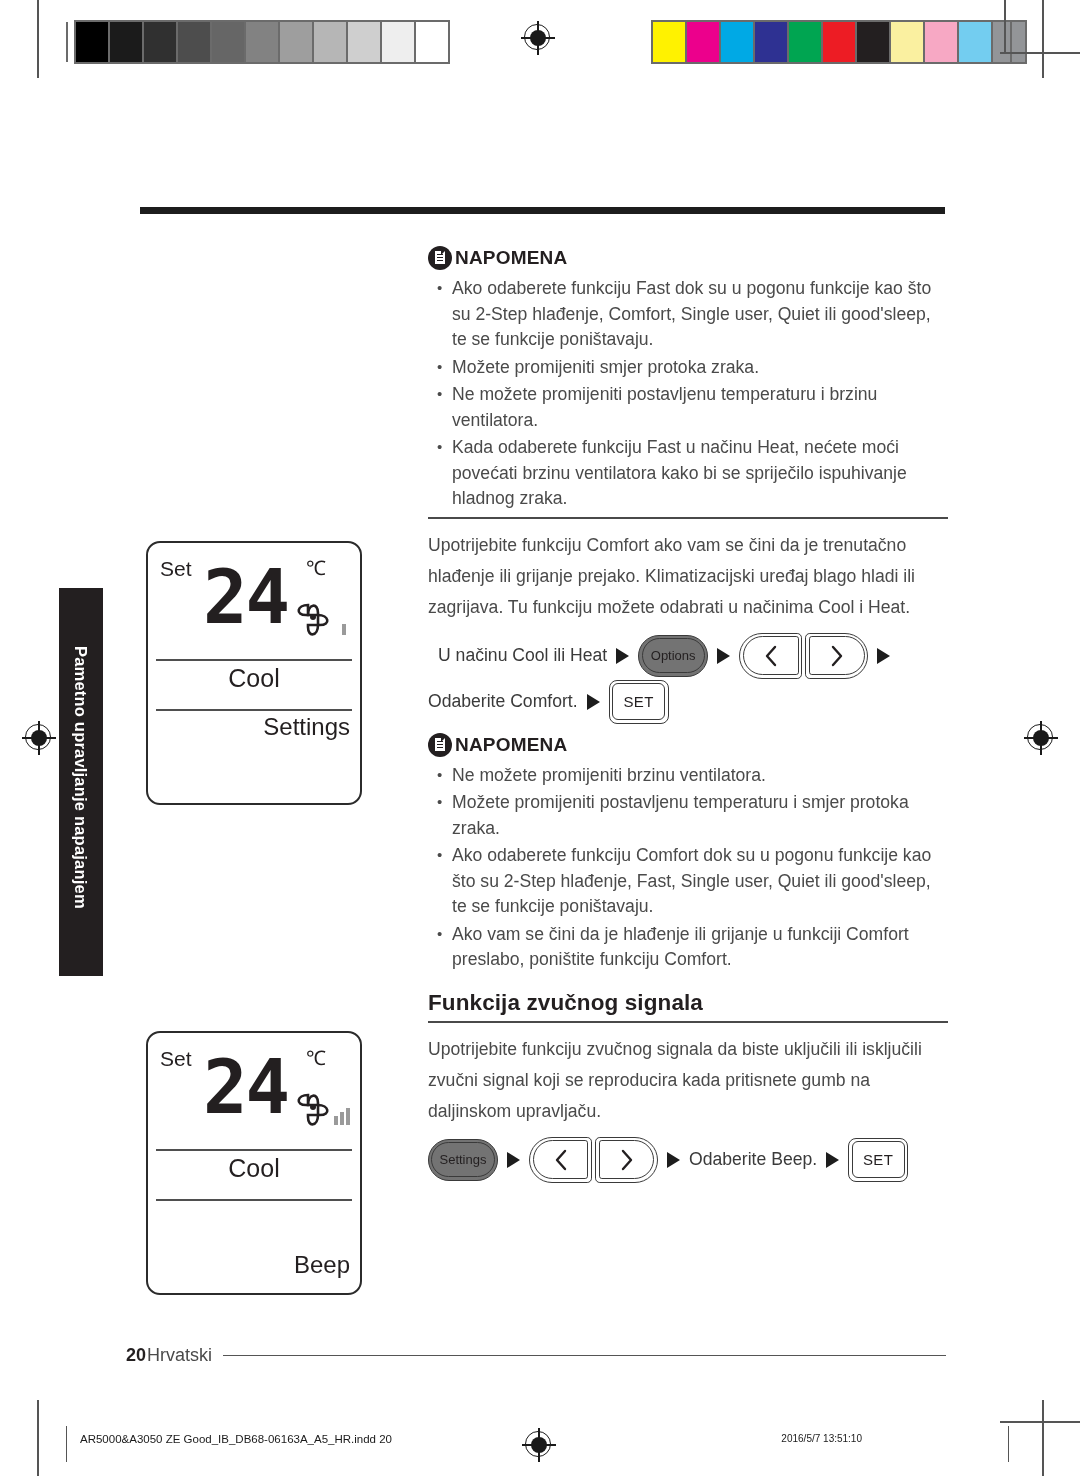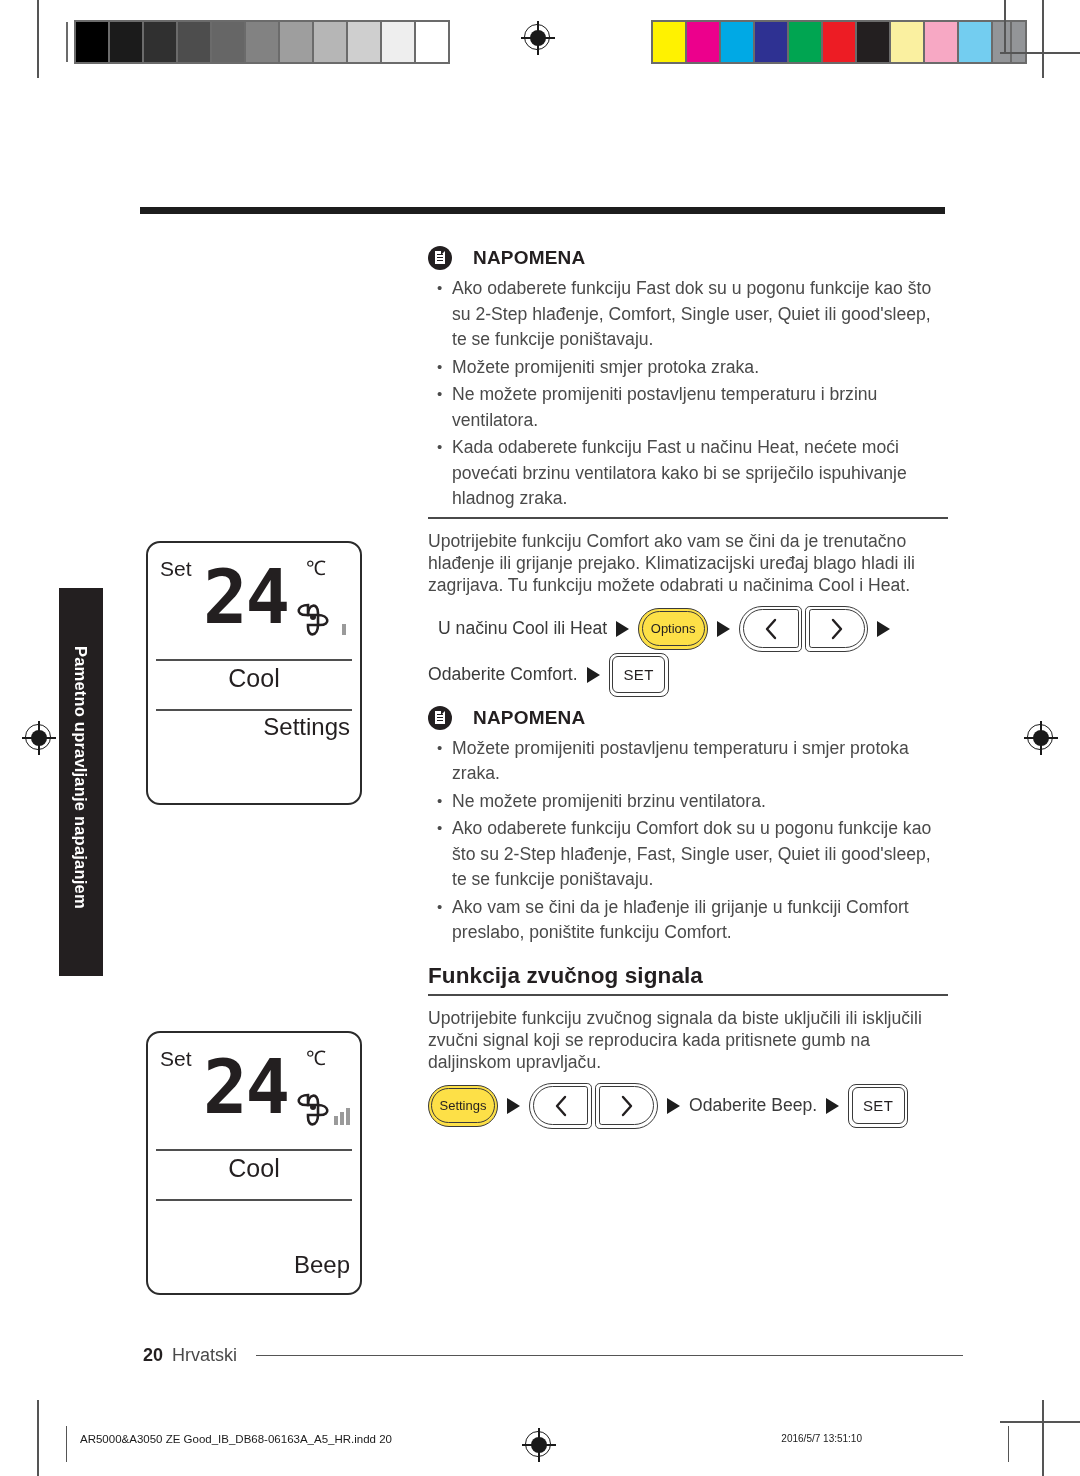--- a/index.html
+++ b/index.html
@@ -47,21 +47,21 @@
     font-weight:bold;
     letter-spacing:.2px;
     transform-origin:0 0;
     transform:rotate(90deg);
     left:31px;top:58px;
   }
 
   
   .content{position:absolute;left:428px;top:246px;width:520px;}
 
-  .note-head{display:flex;align-items:center;gap:21px;margin:0 0 6px 0;}
+  .note-head{display:flex;align-items:center;gap:3px;margin:0 0 6px 0;}
   .note-icon{
     width:24px;height:24px;border-radius:50%;background:#231f20;
     position:relative;flex:0 0 auto;
   }
   .note-icon .doc{
     position:absolute;left:7px;top:5px;width:10px;height:13px;background:#fff;
   }
   .note-icon .doc:after{
     content:"";position:absolute;right:-0px;top:0;width:0;height:0;
     border-left:4px solid #231f20;border-bottom:4px solid transparent;
@@ -77,37 +77,37 @@
   ul.notes li:before{
     content:"•";position:absolute;left:9px;top:-1px;color:#4a4a4a;font-size:15px;
   }
 
   h2.sec{
     font-size:22.5px;font-weight:bold;color:#231f20;margin:18px 0 0 0;
     letter-spacing:.1px;
   }
   .sec-rule{height:2px;background:#4a4a4a;margin:5px 0 11px 0;}
 
-  p.body{font-size:17.6px;line-height:22px;margin:0;color:#4a4a4a;}
+  p.body{font-size:17.6px;line-height:31px;margin:0;color:#4a4a4a;}
 
   
   .steps{margin-top:10px;}
   .step-row{display:flex;align-items:center;gap:9px;min-height:46px;}
   .step-row.indent{padding-left:10px;}
   .step-txt{font-size:17.6px;color:#3a3a3a;white-space:nowrap;}
   .tri{
     width:0;height:0;border-left:13px solid #1d1d1d;
     border-top:8.5px solid transparent;border-bottom:8.5px solid transparent;
     flex:0 0 auto;
   }
 
   .btn-oval{
     position:relative;width:68px;height:40px;border-radius:22px;
     border:1.7px solid #3a3a3a;display:flex;align-items:center;justify-content:center;
-    flex:0 0 auto;background:#fde047;
+    flex:0 0 auto;background:#737373;
   }
   .btn-oval:before{
     content:"";position:absolute;left:2.4px;top:2.4px;right:2.4px;bottom:2.4px;
     border:1.3px solid #3a3a3a;border-radius:19px;
   }
   .btn-oval span{font-size:13px;color:#231f20;position:relative;z-index:2;font-weight:normal;}
 
   .arrow-pair{display:flex;flex:0 0 auto;}
   .arrow-btn{
     position:relative;width:63px;height:46px;border:1.8px solid #3a3a3a;background:#fff;
@@ -154,21 +154,21 @@
   .lcd .mode{position:absolute;left:0;right:0;top:121px;text-align:center;font-size:25px;color:#231f20;}
   .lcd .hr2{position:absolute;left:8px;right:8px;top:166px;height:1.6px;background:#4f4f4f;}
   .lcd .tag-right{position:absolute;right:10px;font-size:24px;color:#231f20;}
   #lcd-comfort .tag-right{top:170px;}
   #lcd-beep .tag-right{bottom:14px;}
 
   .bars{position:absolute;display:flex;align-items:flex-end;gap:2.5px;}
   .bars i{display:block;width:3.6px;background:#9a9a9a;}
 
   
-  .pg-footer{position:absolute;left:143px;top:1345px;display:flex;align-items:center;gap:9px;width:820px;}
+  .pg-footer{position:absolute;left:126px;top:1345px;display:flex;align-items:center;gap:1px;width:820px;}
   .pg-num{font-size:18px;font-weight:bold;color:#231f20;}
   .pg-lang{font-size:18px;color:#4a4a4a;}
   .pg-line{flex:1;height:1.4px;background:#555;margin-left:10px;}
 
   .print-footer{position:absolute;left:0;top:1424px;width:944px;height:40px;}
   .pf-left{position:absolute;left:80px;top:9px;font-size:11.5px;color:#1a1a1a;font-family:"Liberation Sans",sans-serif;white-space:nowrap;}
   .pf-right{position:absolute;right:82px;top:9px;font-size:10px;color:#1a1a1a;white-space:nowrap;}
 </style>
 </head>
 <body>
@@ -349,22 +349,22 @@
     <div class="note-head" style="margin-top:8px;">
       <div class="note-icon">
         <div class="doc"></div>
         <div class="ln" style="top:8px;"></div>
         <div class="ln" style="top:11px;"></div>
         <div class="ln" style="top:14px;"></div>
       </div>
       <div class="note-title">NAPOMENA</div>
     </div>
     <ul class="notes">
+      <li>Ne možete promijeniti brzinu ventilatora.</li>
       <li>Možete promijeniti postavljenu temperaturu i smjer protoka zraka.</li>
-      <li>Ne možete promijeniti brzinu ventilatora.</li>
       <li>Ako odaberete funkciju Comfort dok su u pogonu funkcije kao što su 2-Step hlađenje, Fast, Single user, Quiet ili good'sleep, te se funkcije poništavaju.</li>
       <li>Ako vam se čini da je hlađenje ili grijanje u funkciji Comfort preslabo, poništite funkciju Comfort.</li>
     </ul>
 
     <h2 class="sec" style="margin-top:17px;">Funkcija zvučnog signala</h2>
     <div class="sec-rule"></div>
     <p class="body">Upotrijebite funkciju zvučnog signala da biste uključili ili isključili zvučni signal koji se reproducira kada pritisnete gumb na daljinskom upravljaču.</p>
 
     <div class="steps">
       <div class="step-row">

